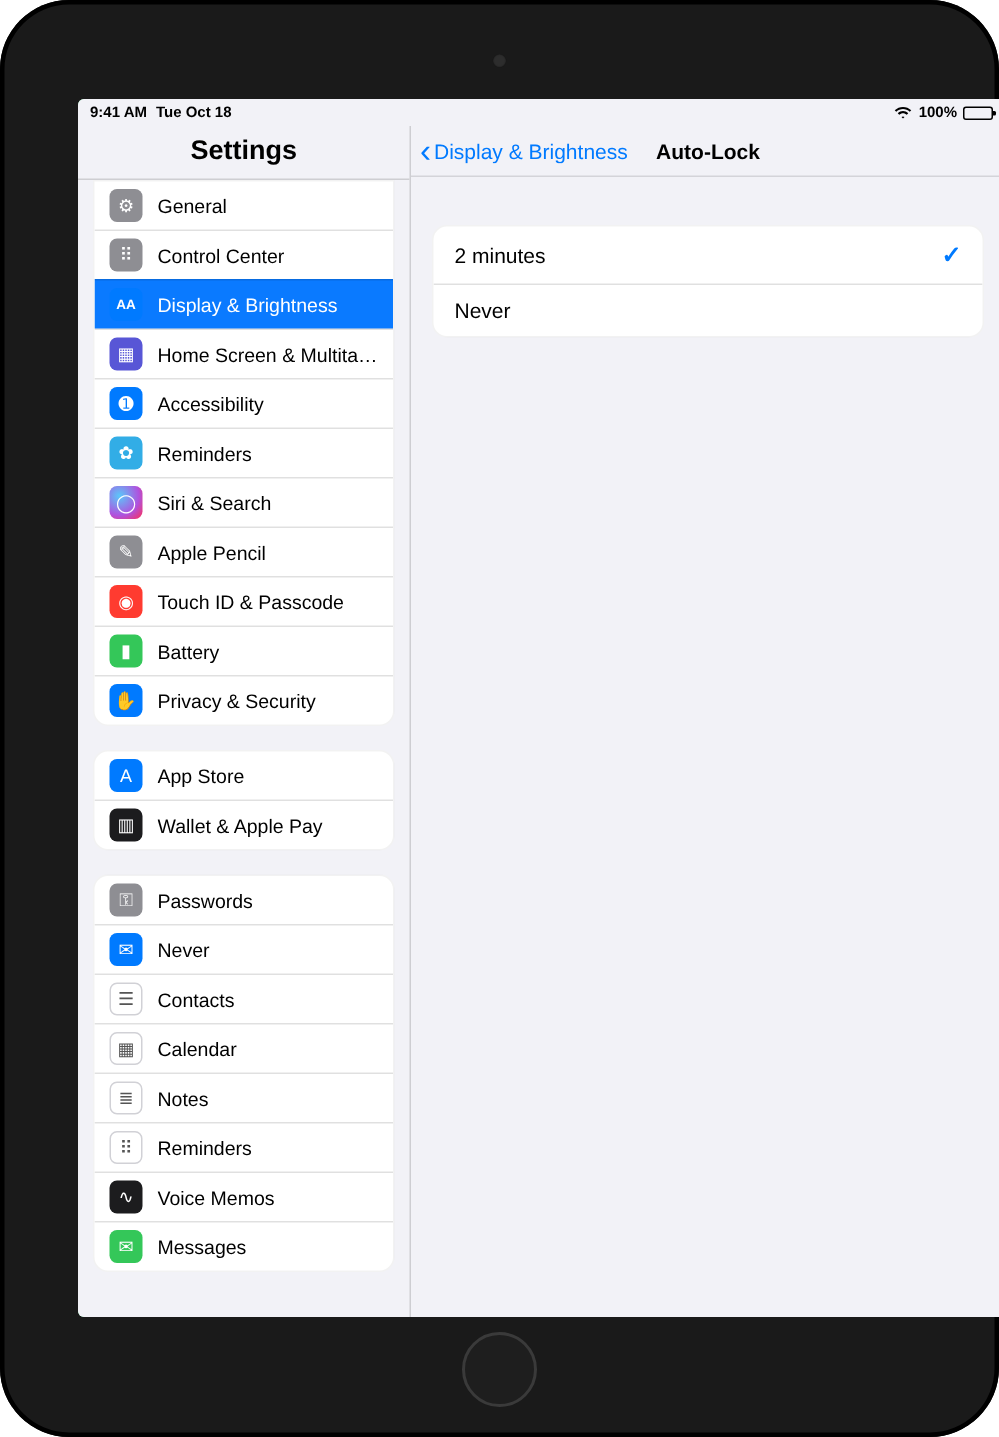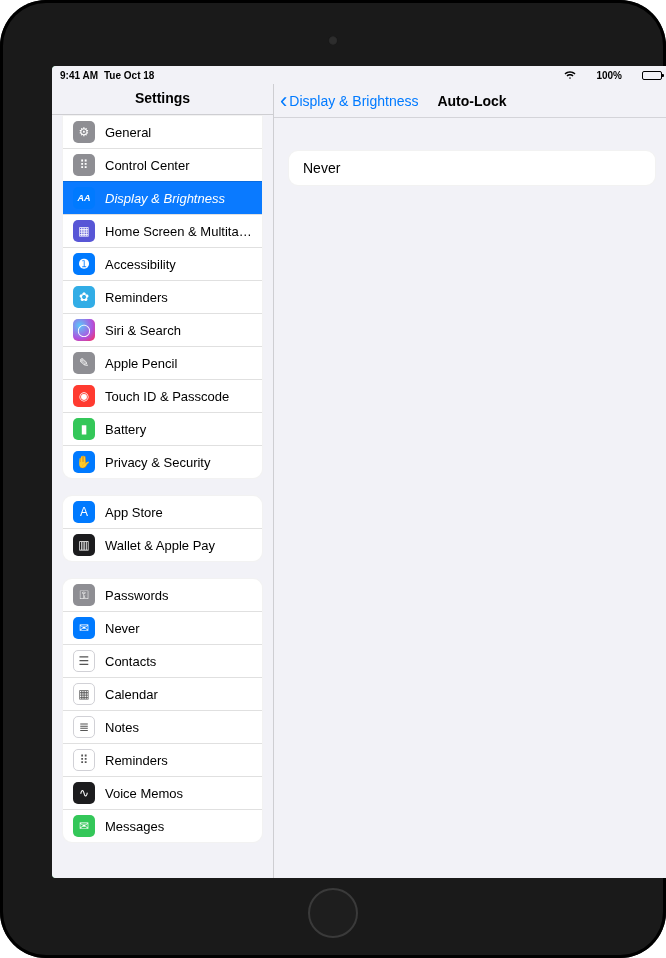--- a/index.html
+++ b/index.html
@@ -29,50 +29,50 @@
     border-radius: 4px; overflow:hidden; position:relative;
     display:flex; flex-direction:column;margin-left:28px;
   }
   
   .status-bar {
     height: 18px; background: #f2f2f7;
     display:flex; align-items:center; justify-content:space-between;
     padding: 0 8px; font-size:10px; font-weight:600; color:#000;
   }
   .status-left { display:flex; gap:6px;}
-  .status-right { display:flex; align-items:center; gap:20px;}
+  .status-right { display:flex; align-items:center; gap:4px;}
   .wifi-icon { width:12px; height:12px; display:inline-block;}
   .batt { width:20px; height:9px; border:1px solid #000; border-radius:2px; position:relative;}
   .batt::after { content:""; position:absolute; right:-3px; top:2px; width:2px; height:3px; background:#000; border-radius:0 1px 1px 0;}
   .batt-fill { background:#000; width:100%; height:100%; border-radius:1px;}
   
   .split { flex:1; display:flex; overflow:hidden;}
   
   .master {
     width: 222px; background:#f2f2f7; border-right:1px solid rgba(0,0,0,0.15);
     display:flex; flex-direction:column; overflow:hidden;
   }
   .master-header {
-    text-align:center; font-size:14px; font-weight:600; padding:6px 0 8px;
+    text-align:center; font-size:18px; font-weight:600; padding:6px 0 8px;
     border-bottom:1px solid rgba(0,0,0,0.15);
   }
   .groups { flex:1; overflow-y:auto; padding: 0 10px 10px;}
   .group {
     background:#fff; border-radius:10px; margin-top: 16px; overflow:hidden;
     border:0.5px solid rgba(0,0,0,0.05);
   }
   .group:first-child { margin-top: 0; border-top-left-radius:0; border-top-right-radius:0; }
   .sidebar-item {
     display:flex; align-items:center; gap:10px;
     padding: 5px 10px; font-size:13px; color:#000;
     border-top:0.5px solid rgba(0,0,0,0.12); cursor:pointer;
     white-space:nowrap; overflow:hidden;
   }
   .sidebar-item:first-child { border-top:none; }
-  .sidebar-item.selected { background:#0a7aff; color:#fff;font-style:italic;}
+  .sidebar-item.selected { background:#0a7aff; color:#fff;}
   .sidebar-item .label { overflow:hidden; text-overflow:ellipsis; flex:1; }
   .app-icon {
     width:22px; height:22px; border-radius:5px; flex:0 0 22px;
     display:flex; align-items:center; justify-content:center;
     font-size:12px; color:#fff;
   }
   
   .detail { flex:1; background:#f2f2f7; display:flex; flex-direction:column;}
   .nav {
     height:34px; display:flex; align-items:center; position:relative;
@@ -235,20 +235,24 @@
         <div class="nav">
           <div class="back">
             <span class="chev">‹</span>
             <span class="btxt">Display &amp; Brightness</span>
           </div>
           <div class="nav-title">Auto-Lock</div>
         </div>
         <div class="detail-body">
           <div class="options" id="options-list">
               <div class="opt">
+                <span>2 minutes</span>
+                <span class="check">✓</span>
+              </div>
+              <div class="opt">
                 <span>Never</span>
               </div>
             </div>
         </div>
       </div>
     </div>
 
   </div>
   <div class="home-button"></div>
 </div>

